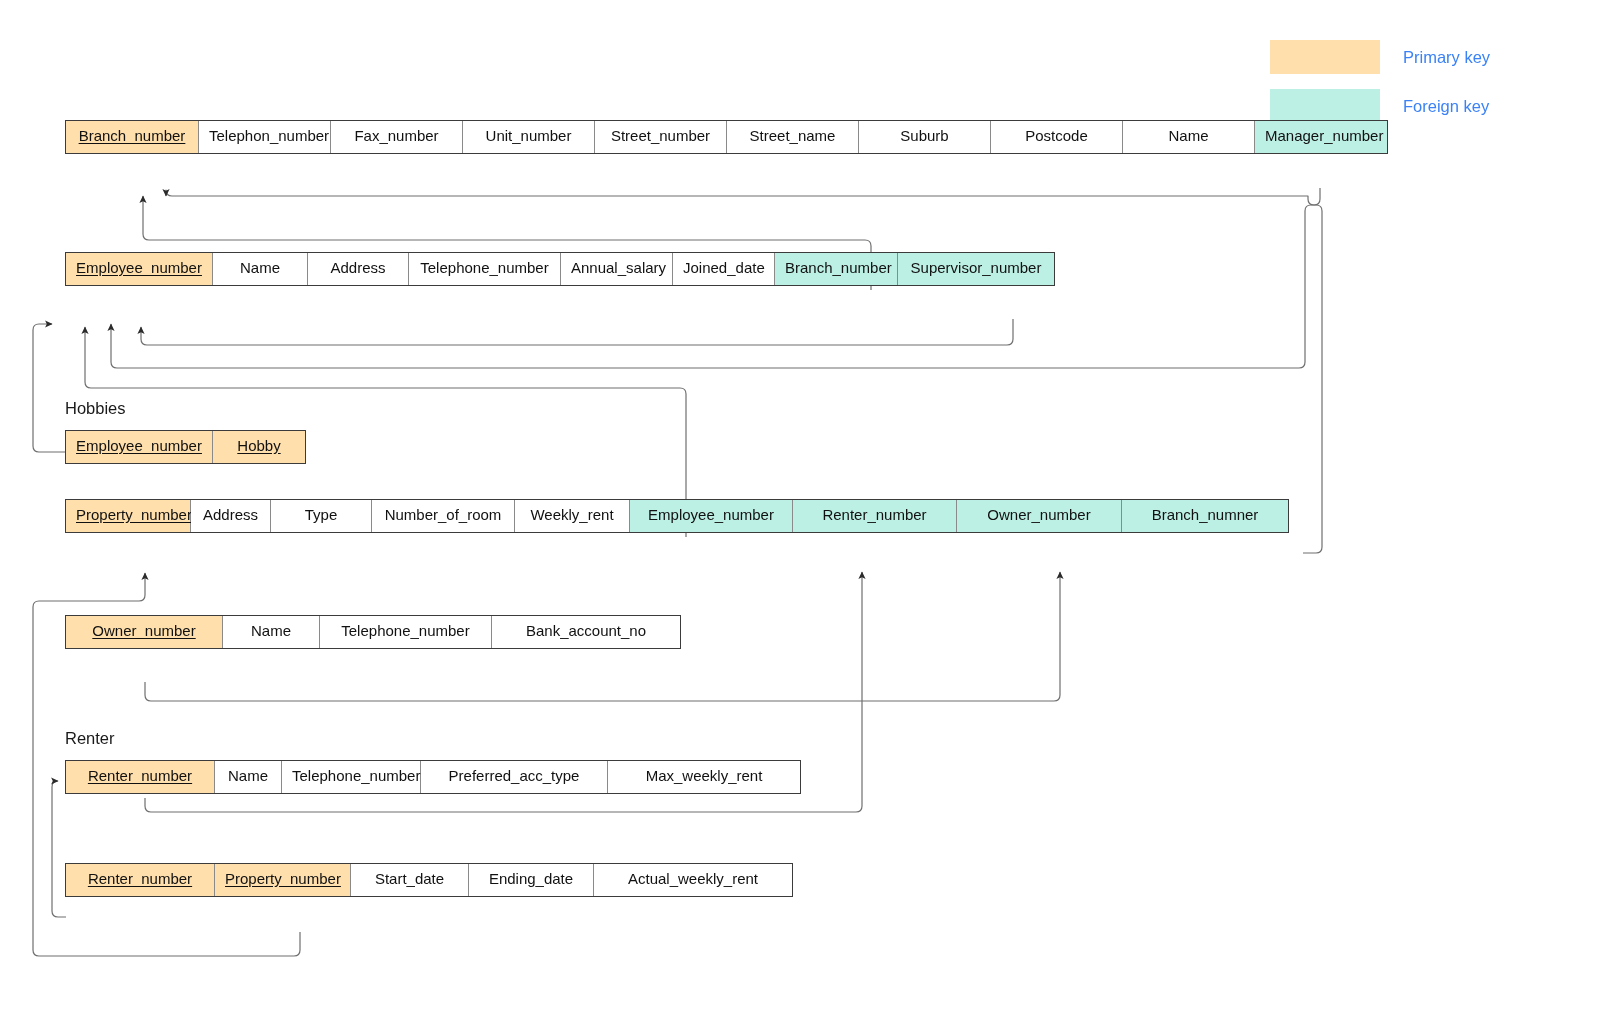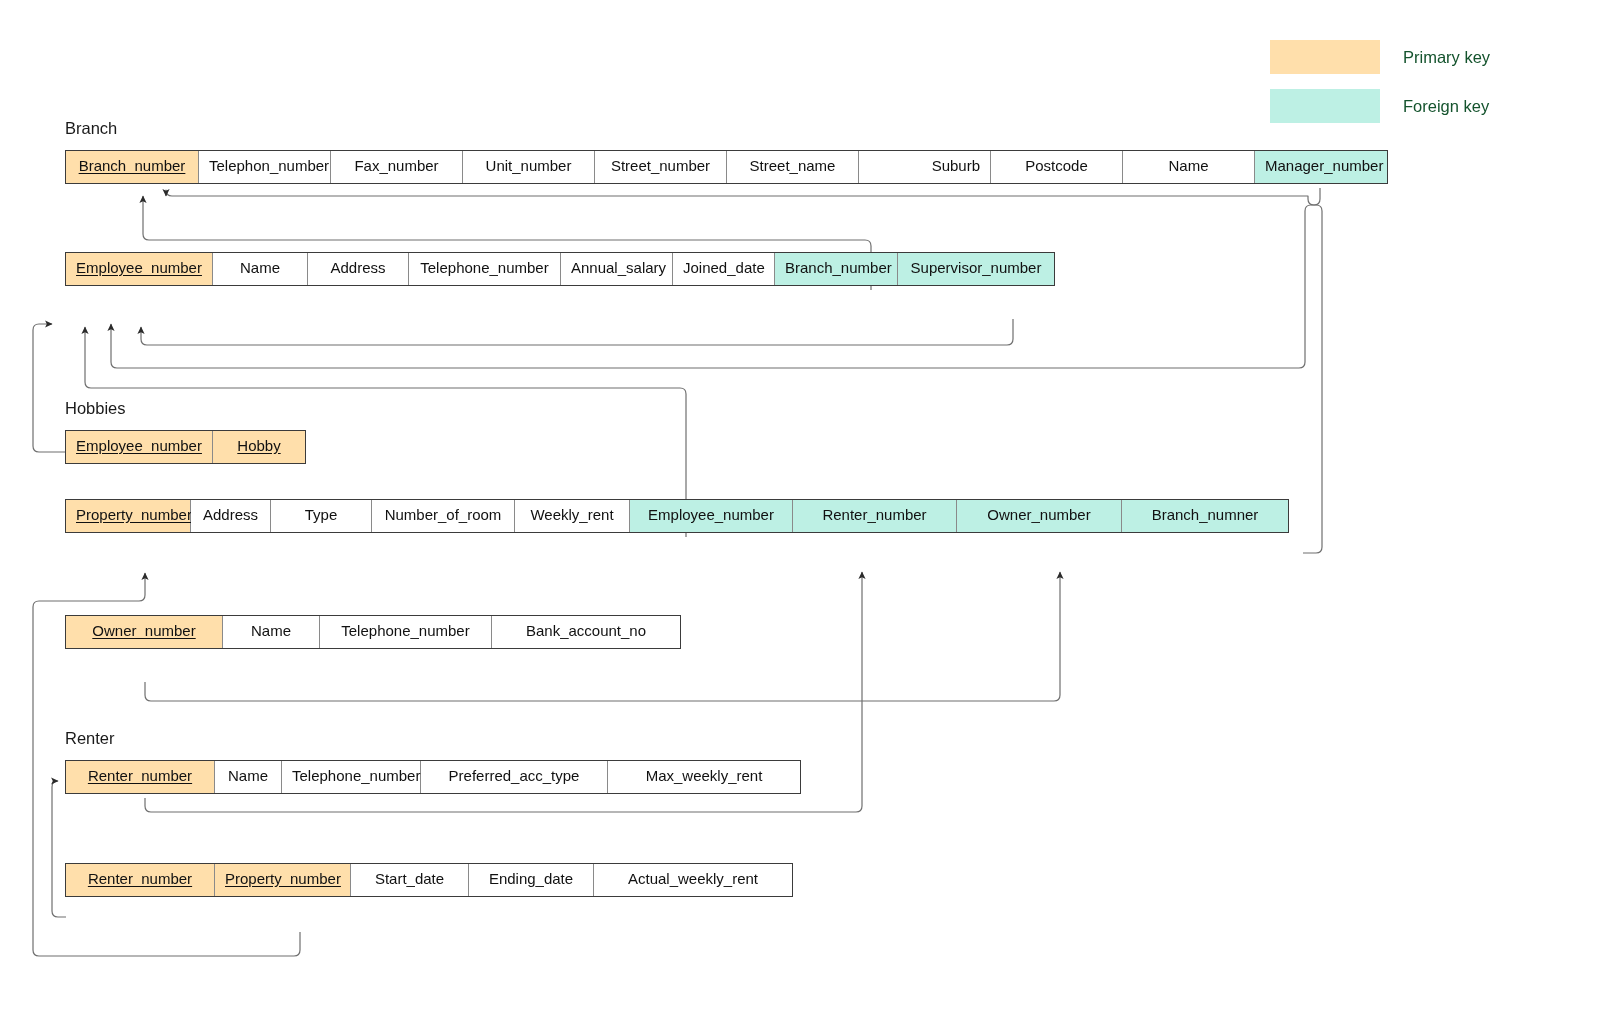--- a/index.html
+++ b/index.html
@@ -27,21 +27,21 @@
     align-items:center;
   }
   .legend-swatch{
     width:110px;
     height:34px;
     border:1px solid #ffffff;
   }
   .legend-label{
     margin-left:22px;
     font-size:16.5px;
-    color:#14532d;
+    color:#3b82f6;
     white-space:nowrap;
   }
   .entity{
     position:absolute;
   }
   .entity-title{
     font-size:16.5px;
     color:#1a1a1a;
     margin-bottom:13px;
     white-space:nowrap;
@@ -118,29 +118,28 @@
     <div class="legend-swatch" style="background:#ffdfab;"></div>
     <div class="legend-label">Primary key</div>
   </div>
   <div class="legend-row" style="left:1269px; top:88px;">
     <div class="legend-swatch" style="background:#bdf0e4;"></div>
     <div class="legend-label">Foreign key</div>
   </div>
 
   <div id="entities">
       <div class="entity" style="left: 65px; top: 120px;">
-        <div class="entity-title">Branch</div>
         <div class="attr-row">
           <div class="attr pk" style="width: 133px;">Branch_number</div>
           <div class="attr" style="width: 132px;">Telephon_number</div>
           <div class="attr" style="width: 132px;">Fax_number</div>
           <div class="attr" style="width: 132px;">Unit_number</div>
           <div class="attr" style="width: 132px;">Street_number</div>
           <div class="attr" style="width: 132px;">Street_name</div>
-          <div class="attr" style="width: 132px; text-align: right;">Suburb</div>
+          <div class="attr" style="width: 132px;">Suburb</div>
           <div class="attr" style="width: 132px;">Postcode</div>
           <div class="attr" style="width: 132px;">Name</div>
           <div class="attr fk" style="width: 132px;">Manager_number</div>
         </div>
       </div>
       <div class="entity" style="left: 65px; top: 252px;">
         <div class="attr-row">
           <div class="attr pk" style="width: 147px;">Employee_number</div>
           <div class="attr" style="width: 95px;">Name</div>
           <div class="attr" style="width: 101px;">Address</div>

